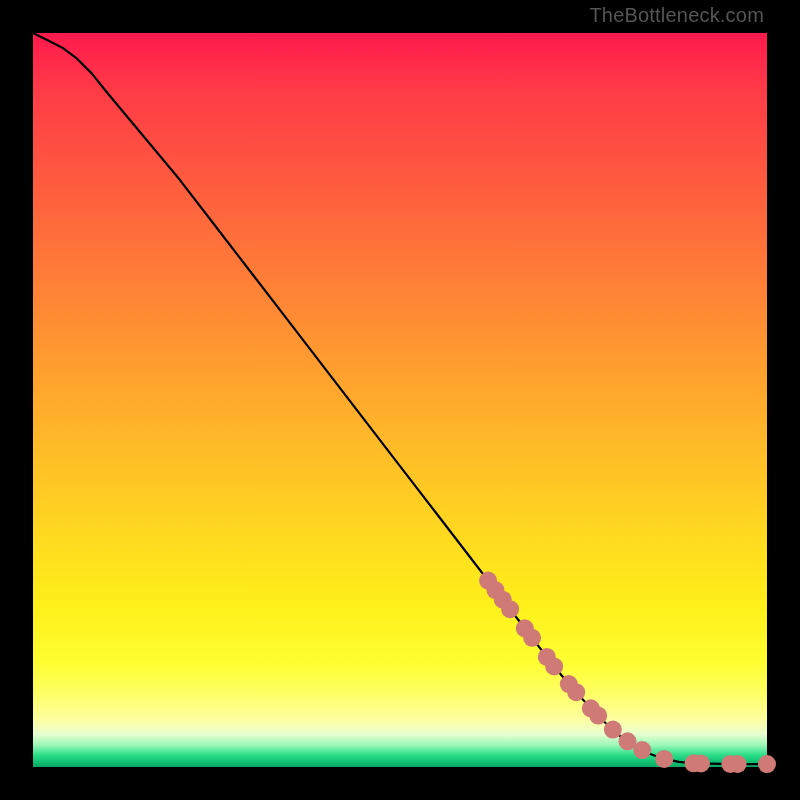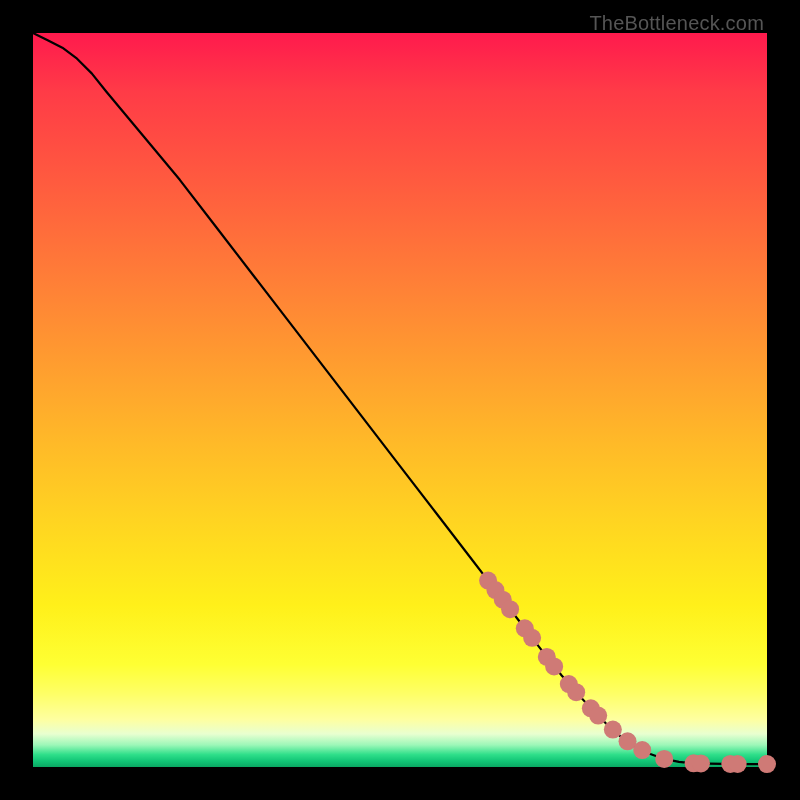--- a/index.html
+++ b/index.html
@@ -39,21 +39,21 @@
       #feffa0 93.5%,
       #e8ffd0 95.5%,
       #9cf7b8 97%,
       #2fdf8a 98.3%,
       #11c576 99.2%,
       #0aa863 100%
     );
   }
   .watermark {
     position: absolute;
-    top: 12px;
+    top: 4px;
     right: 36px;
     color: #555;
     font-size: 20px;
     font-weight: 400;
     letter-spacing: 0.2px;
   }
   svg.curve-layer {
     position: absolute;
     left: 33px;
     top: 33px;

